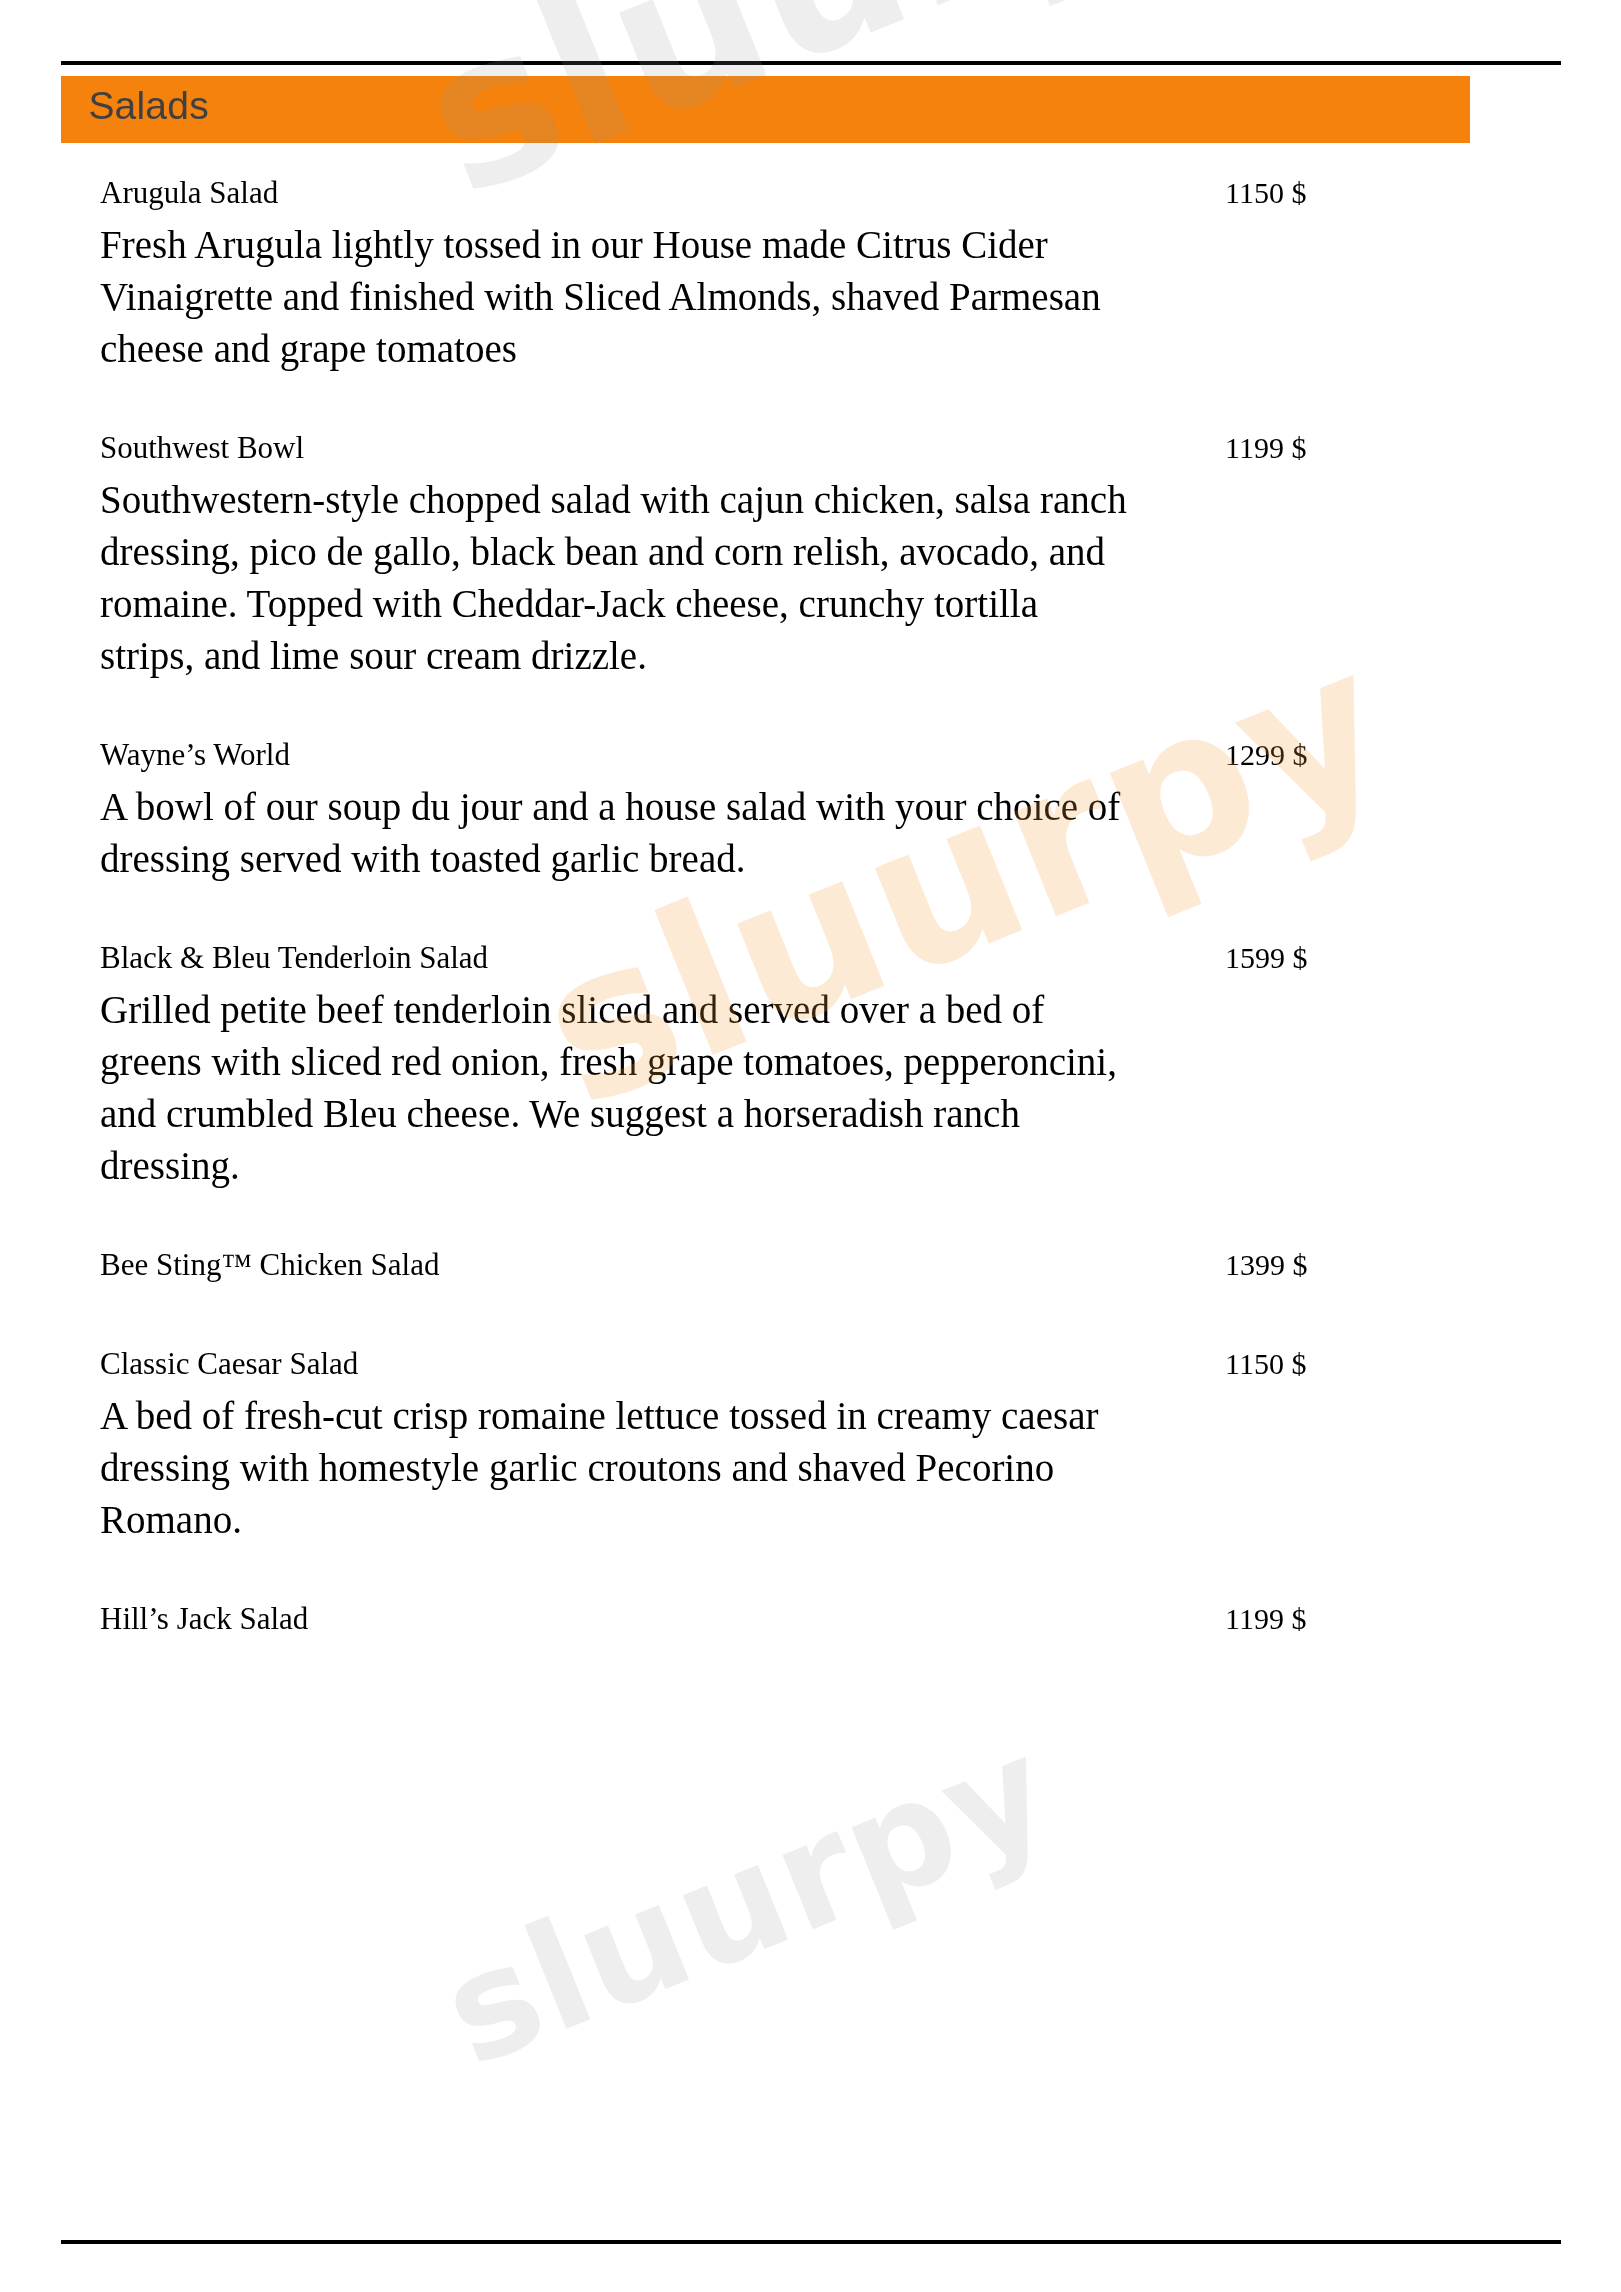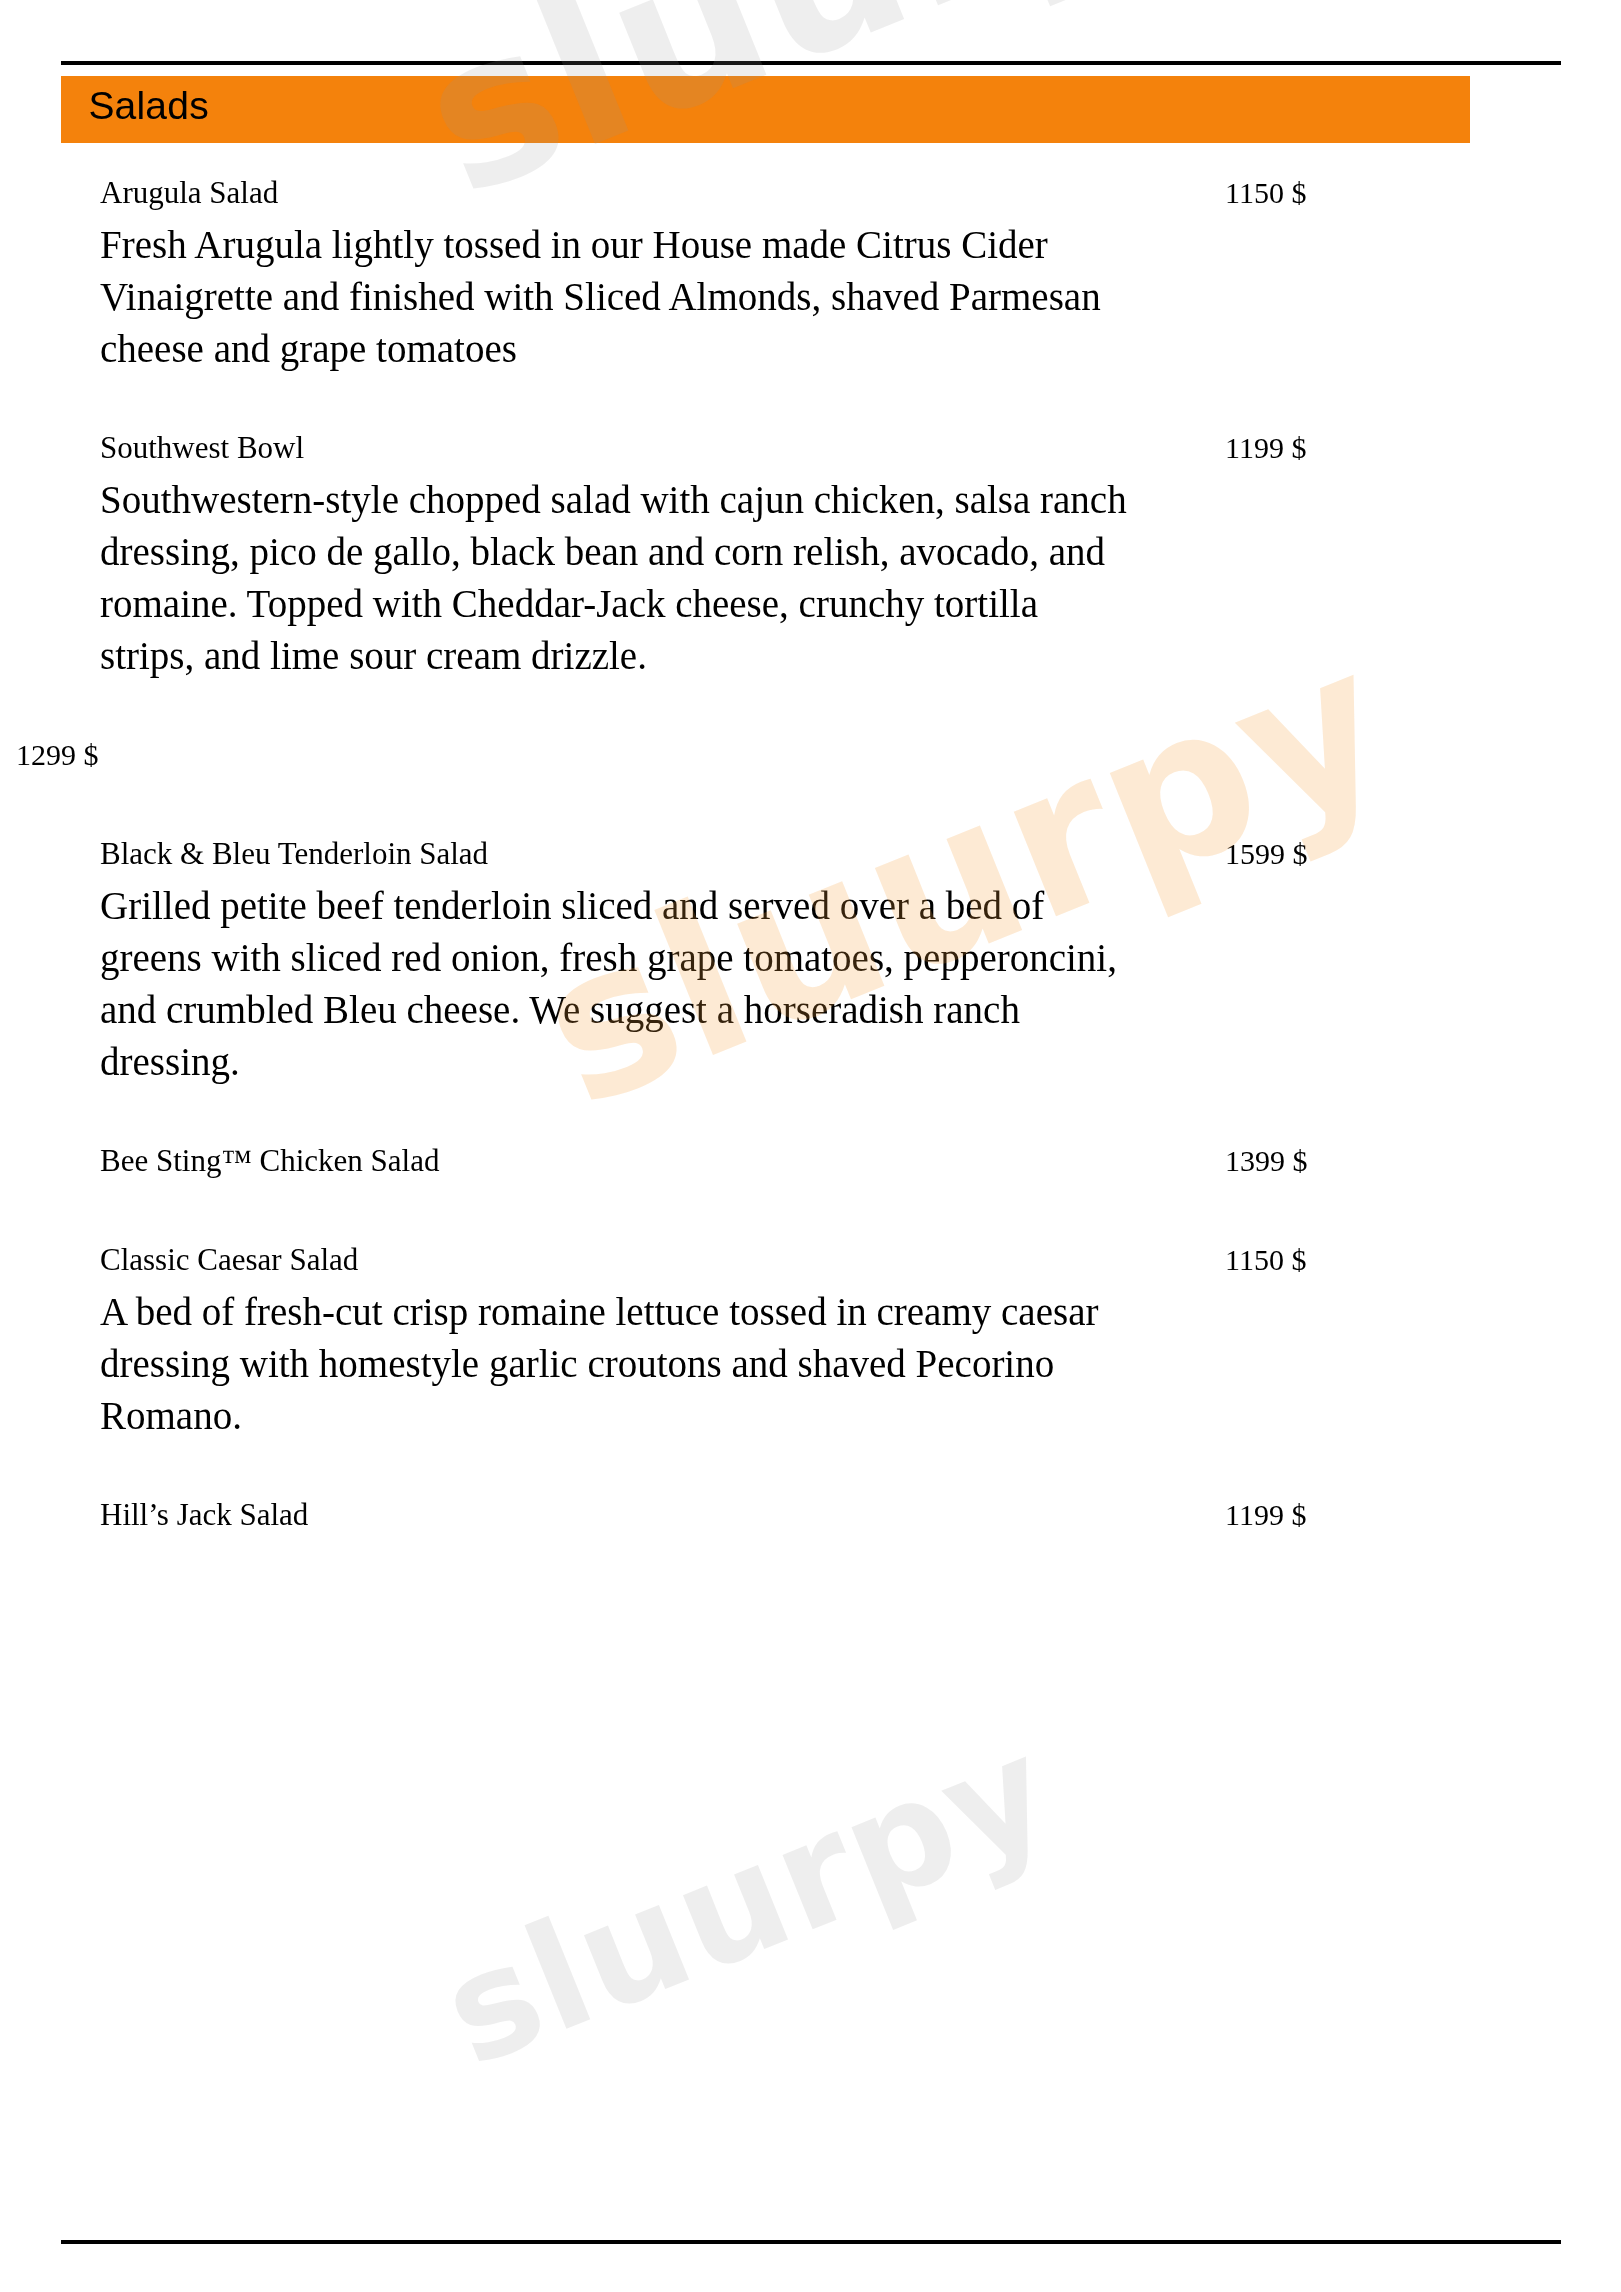--- a/index.html
+++ b/index.html
@@ -94,21 +94,21 @@
     height: 67px;
     background: #F4820C;
     z-index: 2;
   }
   .section-bar .section-title {
     position: absolute;
     left: 27.4px;
     top: 7.8px;
     font-family: "Liberation Sans", sans-serif;
     font-size: 39px;
-    color: #000000;
+    color: #404040;
     font-weight: normal;
     letter-spacing: 0.2px;
   }
 
   
   .menu-list {
     position: absolute;
     left: 16px;
     top: 167px;
     width: 1621px;
@@ -179,20 +179,24 @@
         <div class="item-row">
           <div class="item-left">
             <div class="item-name">Southwest Bowl</div>
             <div class="item-desc">Southwestern-style chopped salad with cajun chicken, salsa ranch dressing, pico de gallo, black bean and corn relish, avocado, and romaine. Topped with Cheddar-Jack cheese, crunchy tortilla strips, and lime sour cream drizzle.</div>
           </div>
           <div class="item-price">1199 $</div>
         </div>
       </div>
       <div class="menu-item">
         <div class="item-row">
+          <div class="item-left">
+            <div class="item-name">Wayne’s World</div>
+            <div class="item-desc">A bowl of our soup du jour and a house salad with your choice of dressing served with toasted garlic bread.</div>
+          </div>
           <div class="item-price">1299 $</div>
         </div>
       </div>
       <div class="menu-item">
         <div class="item-row">
           <div class="item-left">
             <div class="item-name">Black &amp; Bleu Tenderloin Salad</div>
             <div class="item-desc">Grilled petite beef tenderloin sliced and served over a bed of greens with sliced red onion, fresh grape tomatoes, pepperoncini, and crumbled Bleu cheese. We suggest a horseradish ranch dressing.</div>
           </div>
           <div class="item-price">1599 $</div>

